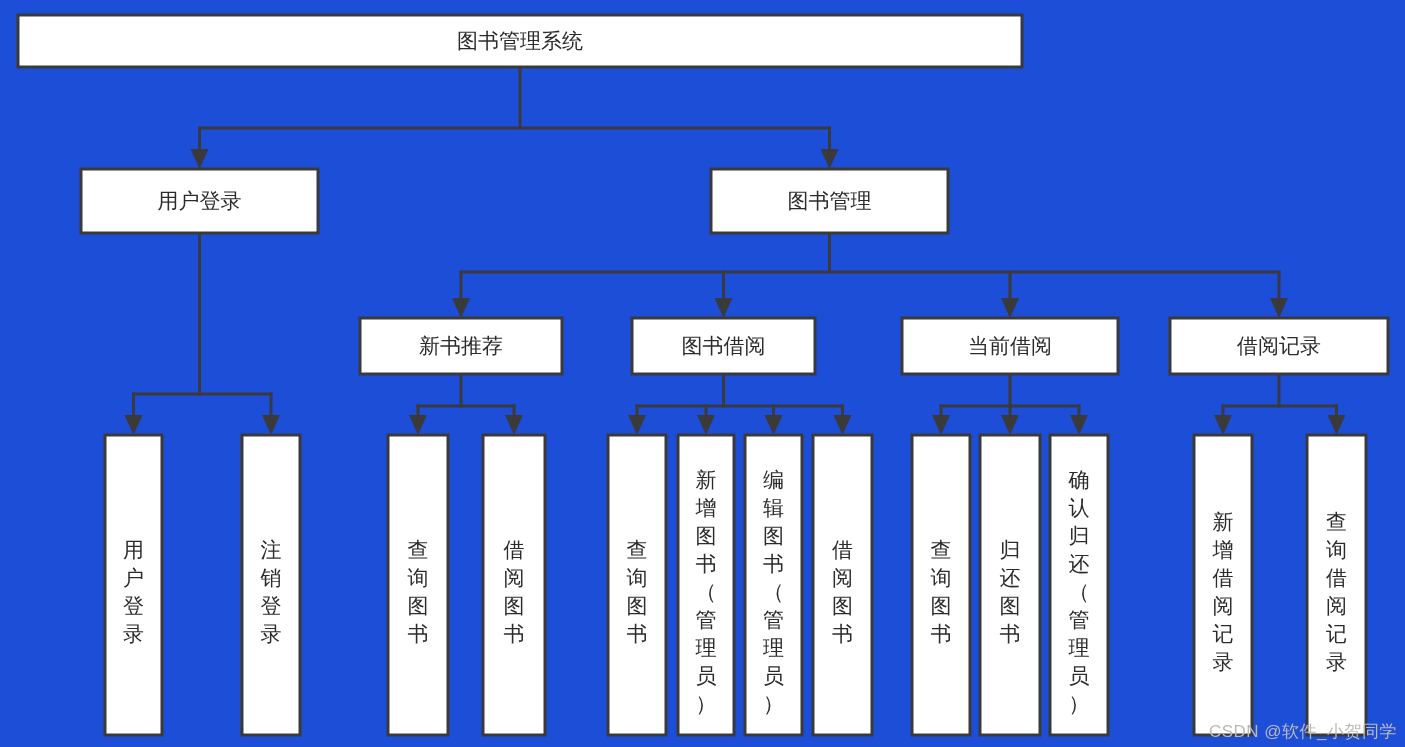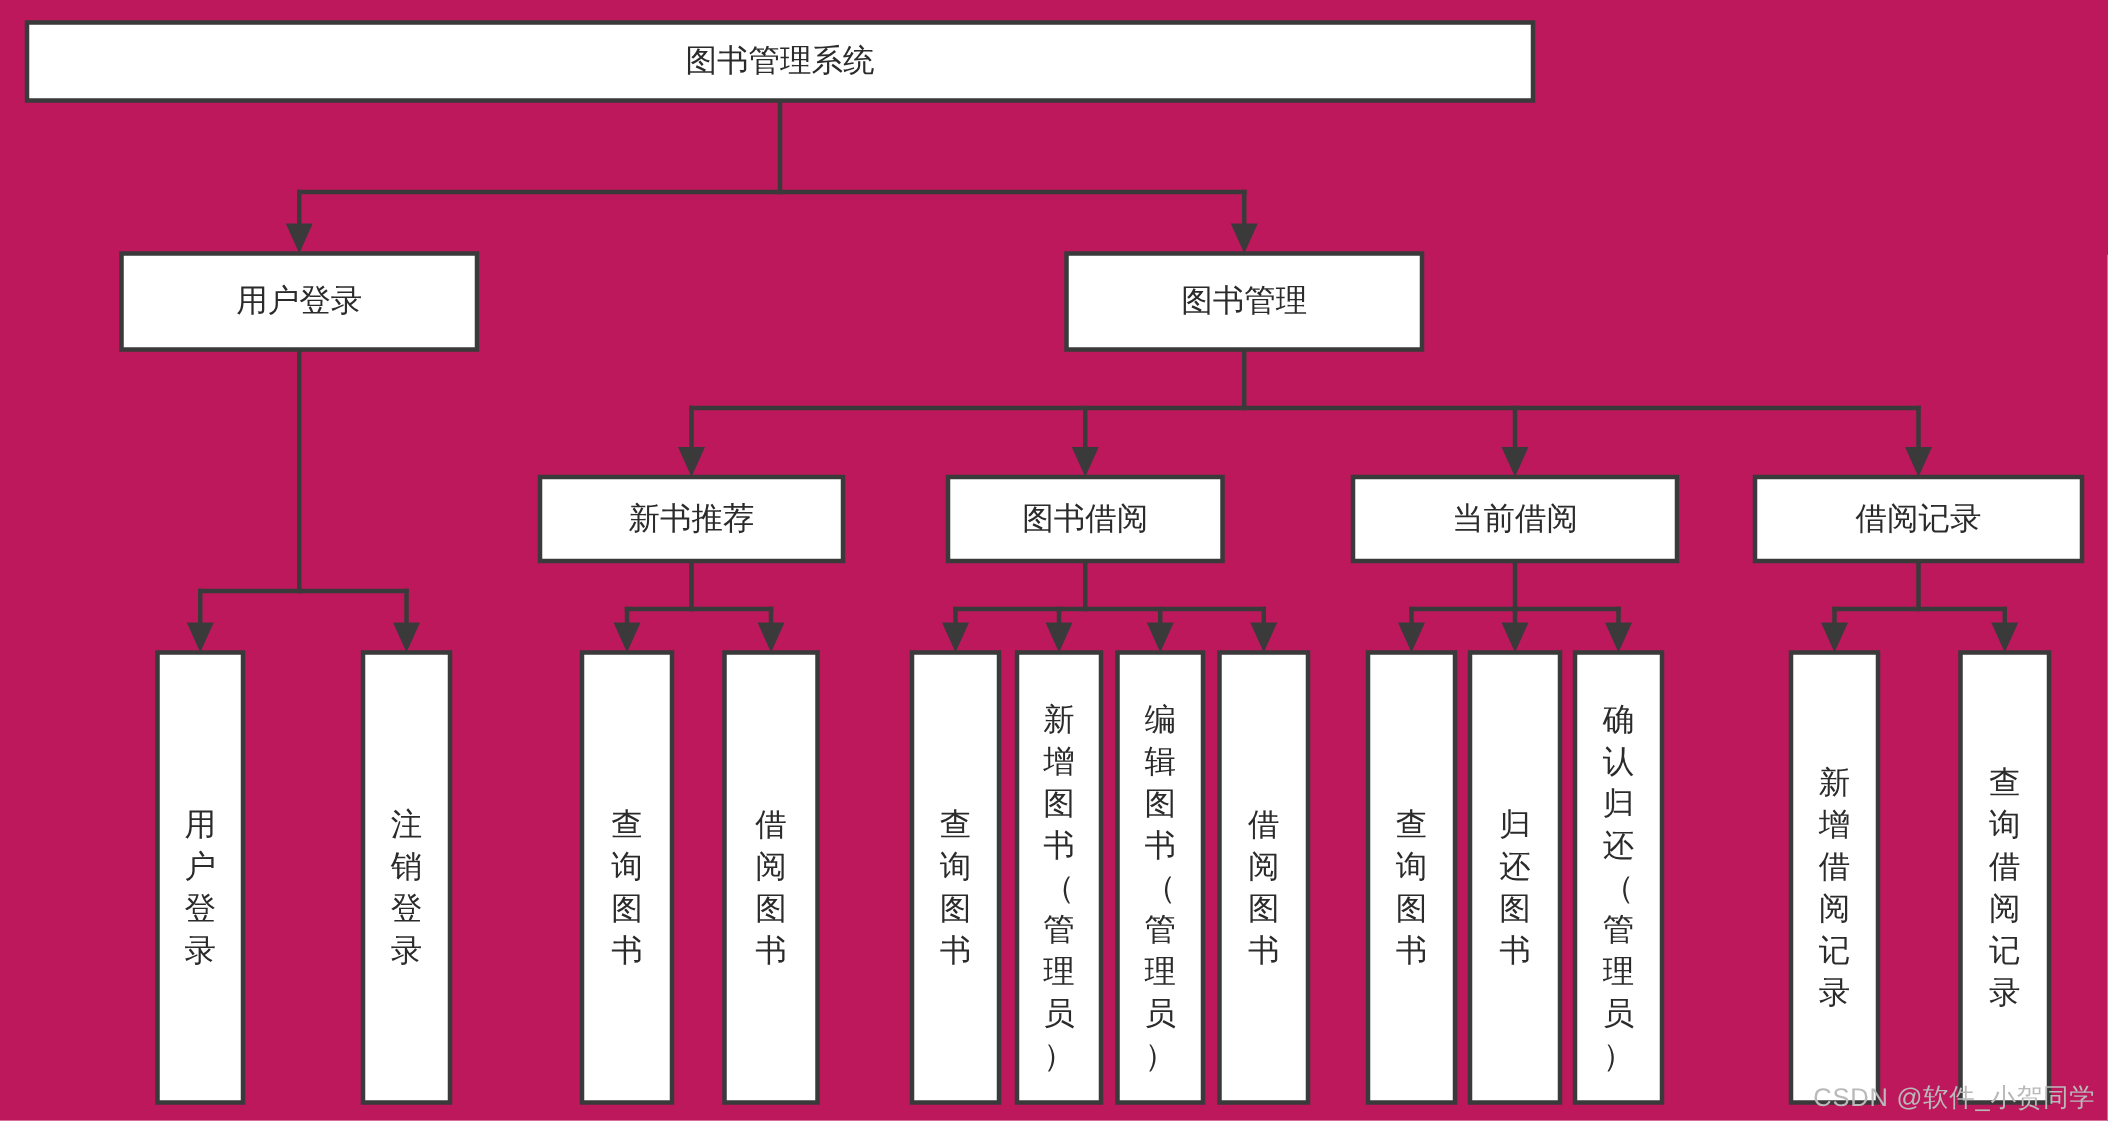--- a/index.html
+++ b/index.html
@@ -1,21 +1,21 @@
 <!DOCTYPE html>
 <html><head>
 <meta charset="utf-8">
 <title>图书管理系统 功能结构图</title>
 <style>
   html,body{margin:0;padding:0;background:#ffffff;}
   body{
     font-family:"Liberation Sans","DejaVu Sans",sans-serif;
     width:1405px;height:747px;overflow:hidden;
   }
-  #diagram-root{position:relative;width:1405px;height:747px;background:#be185d;}
+  #diagram-root{position:relative;width:1405px;height:747px;background:#1d4ed8;}
   svg#diagram-svg{position:absolute;left:0;top:0;width:1405px;height:747px;}
   .node-rect{fill:#ffffff;stroke:#3a3a3a;stroke-width:3;}
   .edge-line{stroke:#3a3a3a;stroke-width:3;fill:none;stroke-linecap:square;}
   .arrow-head{fill:#3a3a3a;stroke:none;}
   .node-label-h{
     font-family:"Liberation Sans","DejaVu Sans",sans-serif;
     font-size:21px;fill:#2b2b2b;text-anchor:middle;dominant-baseline:middle;
   }
   .watermark{
     position:absolute;right:8px;bottom:4px;

